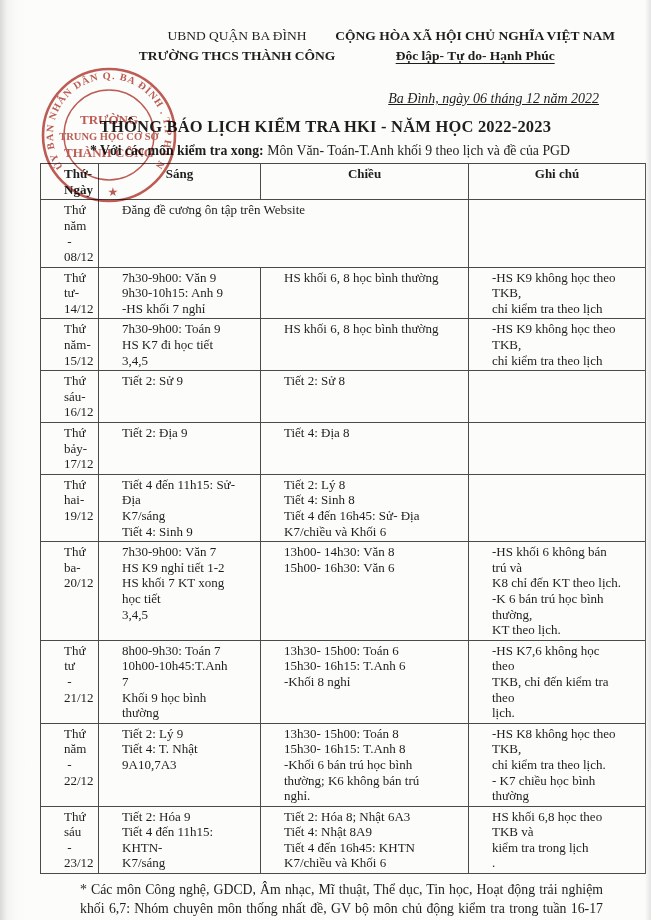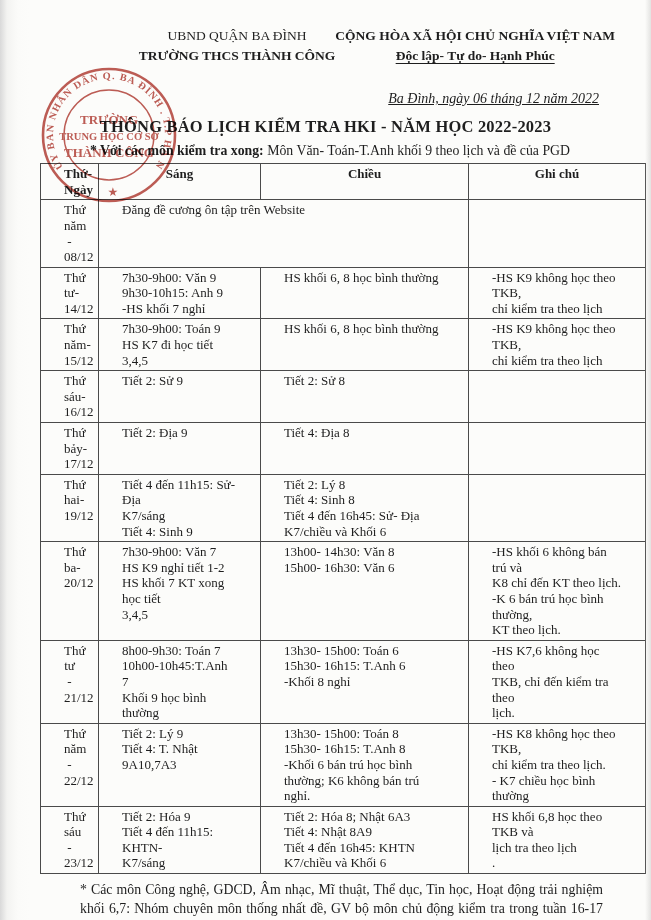--- a/index.html
+++ b/index.html
@@ -332,21 +332,21 @@
             <div>K7/sáng</div>
           </td>
           <td>
             <div>Tiết 2: Hóa 8; Nhật 6A3</div>
             <div>Tiết 4: Nhật 8A9</div>
             <div>Tiết 4 đến 16h45: KHTN</div>
             <div>K7/chiều và Khối 6</div>
           </td>
           <td>
             <div>HS khối 6,8 học theo TKB và</div>
-            <div>lịch tra theo lịch</div>
+            <div>kiểm tra trong lịch</div>
             <div>.</div>
           </td>
         </tr>
       </tbody>
   </table>
 
   <div class="foot-note">* Các môn Công nghệ, GDCD, Âm nhạc, Mĩ thuật, Thể dục, Tin học, Hoạt động trải nghiệm khối 6,7: Nhóm chuyên môn thống nhất đề, GV bộ môn chủ động kiểm tra trong tuần 16-17 (15/12 đến 24 /12/2022)</div>
 
   <div class="duration">
     <div class="row1">

